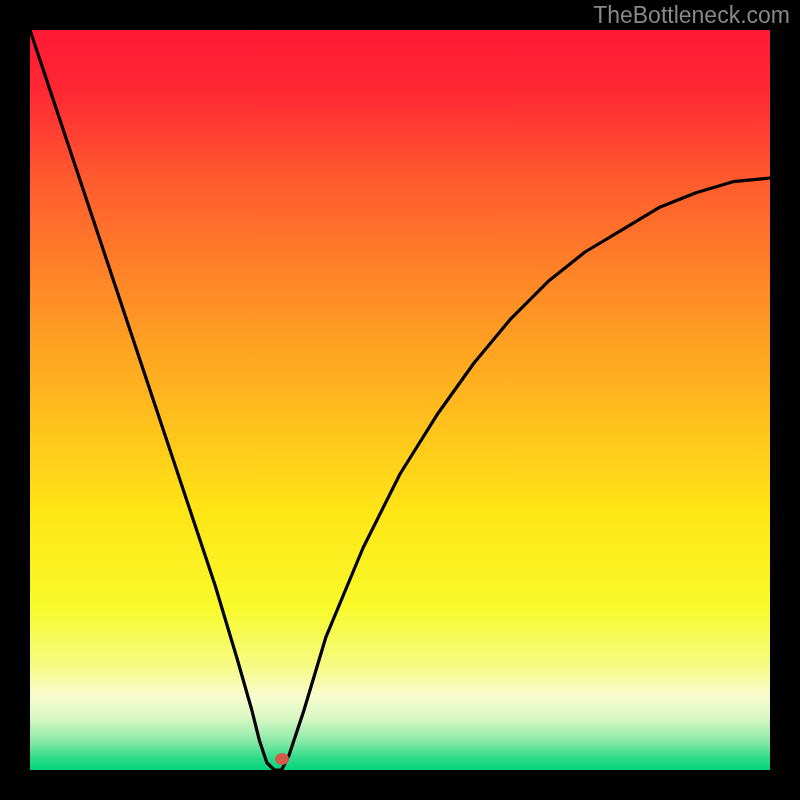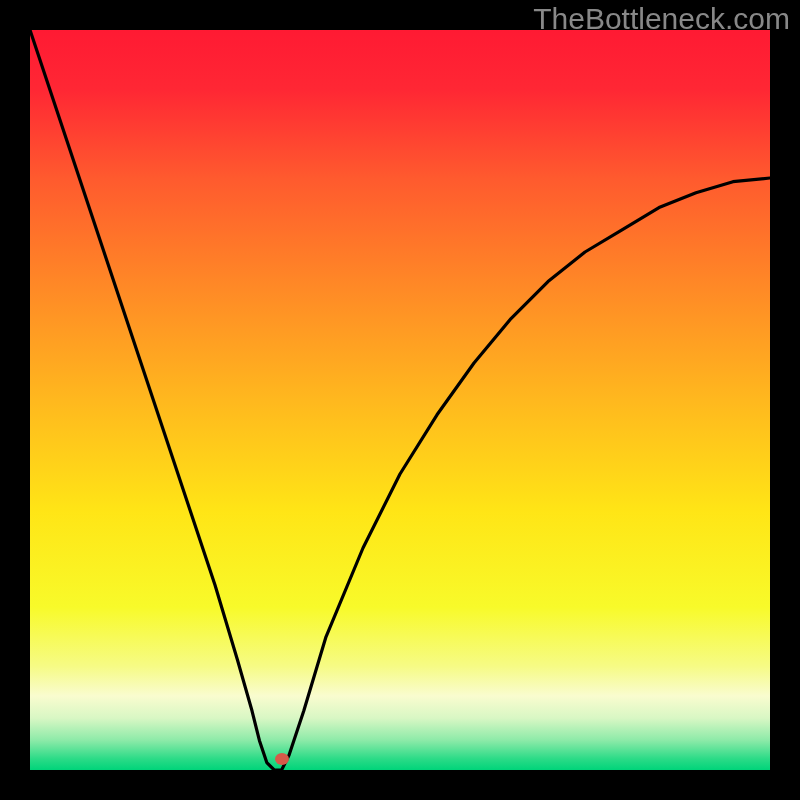--- a/index.html
+++ b/index.html
@@ -14,21 +14,21 @@
     height: 800px;
     background: #000;
     position: relative;
   }
   .watermark {
     position: absolute;
     top: 2px;
     right: 10px;
     color: #888;
     font-family: Arial, sans-serif;
-    font-size: 30px;
+    font-size: 23px;
     font-weight: 500;
     z-index: 20;
   }
   .plot-area {
     position: absolute;
     left: 30px;
     top: 30px;
     width: 740px;
     height: 740px;
     overflow: hidden;

